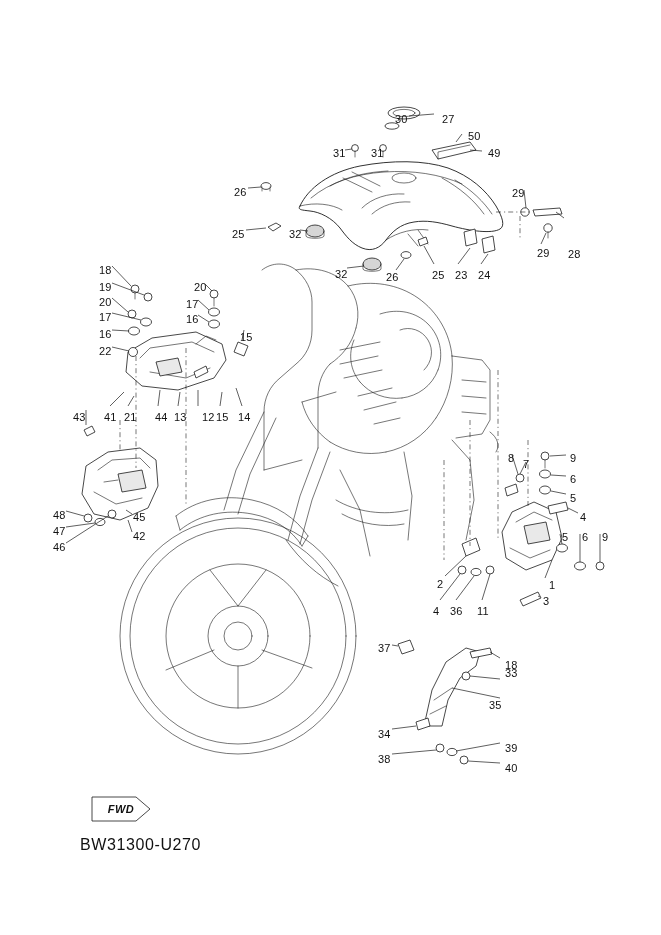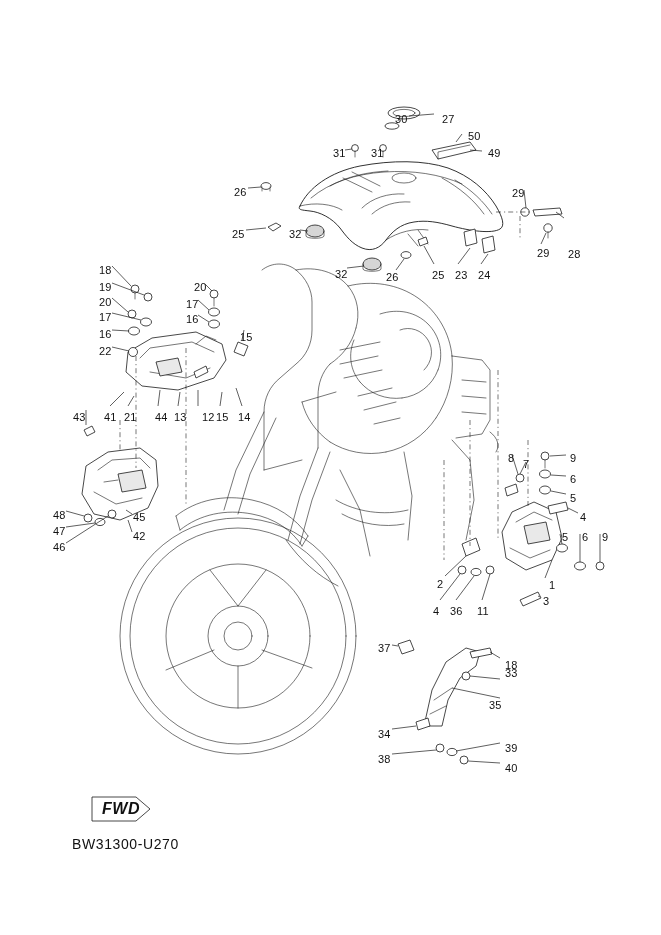--- a/index.html
+++ b/index.html
@@ -31,43 +31,43 @@
     position: absolute;
     font-family: "Liberation Sans", sans-serif;
     font-size: 11px;
     line-height: 12px;
     color: #111111;
     white-space: nowrap;
     letter-spacing: 0.2px;
   }
   #part-code {
     position: absolute;
-    left: 72px;
+    left: 80px;
     top: 836px;
-    font-size: 14px;
+    font-size: 16px;
     letter-spacing: 0.6px;
     color: #111111;
   }
   #fwd-badge {
     position: absolute;
     left: 92px;
     top: 795px;
     width: 58px;
     height: 28px;
   }
   #fwd-badge .fwd-text {
     position: absolute;
     left: 0;
     top: 0;
     width: 58px;
     height: 28px;
     display: flex;
     align-items: center;
     justify-content: center;
-    font-size: 16px;
+    font-size: 11px;
     font-weight: bold;
     font-style: italic;
     letter-spacing: 0.5px;
     color: #111111;
   }
 </style>
 </head>
 <body>
 
 <div id="sheet">

